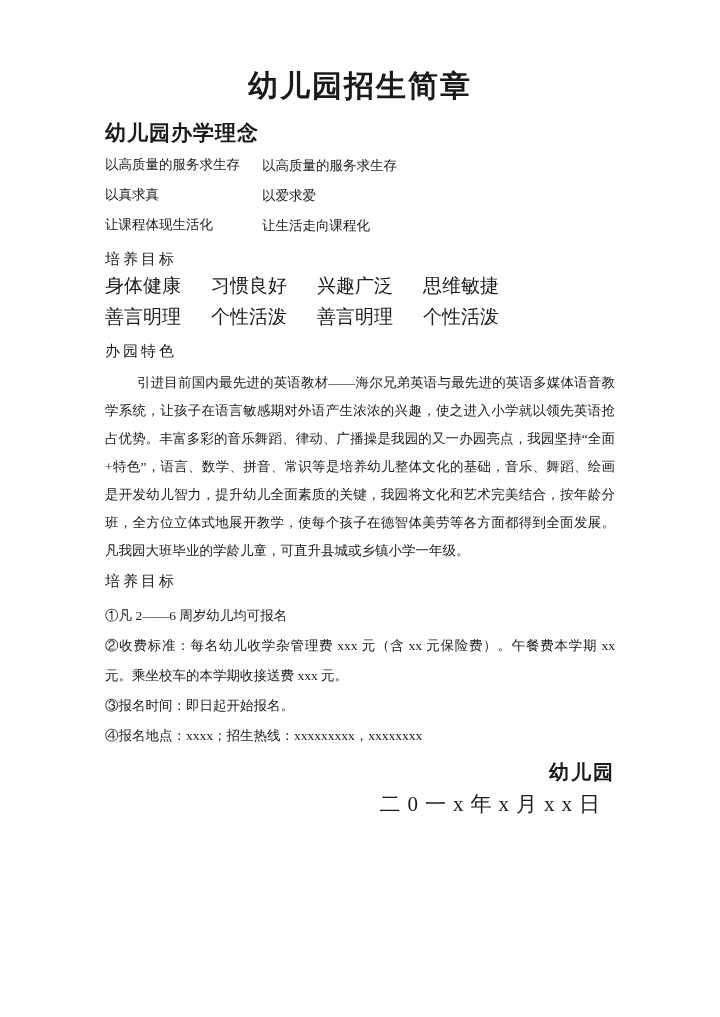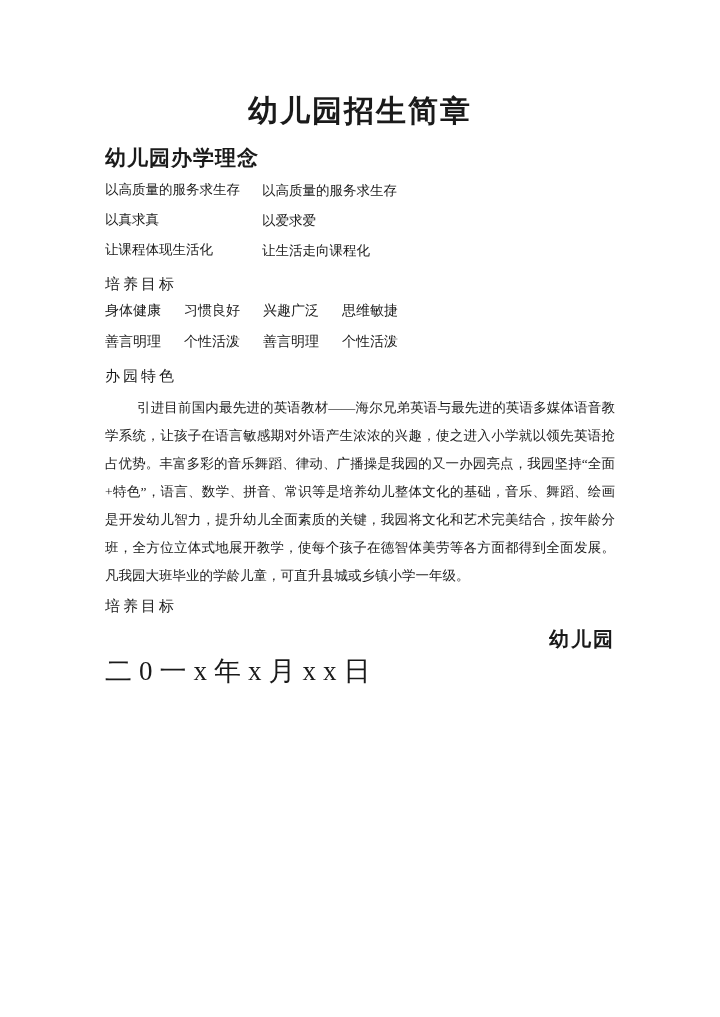--- a/index.html
+++ b/index.html
@@ -7,21 +7,21 @@
     padding: 0;
     background: #ffffff;
   }
   .page {
     position: relative;
     width: 720px;
     height: 955px;
     box-sizing: border-box;
     background: #ffffff;
     color: #1a1a1a;
-    padding: 92px 105px 0 105px;
+    padding: 67px 105px 0 105px;
     overflow: hidden;
     font-family: "Liberation Serif", "DejaVu Serif", serif;
   }
   .doc-title {
     margin: 0 0 16px 0;
     font-size: 30px;
     line-height: 38px;
     font-weight: 700;
     letter-spacing: 2px;
     text-align: center;
@@ -45,22 +45,22 @@
   .heading-light.tight-bottom { margin-bottom: 6px; }
   .pair-row {
     display: flex;
     font-size: 13.5px;
     line-height: 18px;
     margin: 0 0 12px 0;
   }
   .pair-row .col-a { width: 157px; flex: 0 0 157px; font-family: Liberation Mono, monospace; }
   .quad-row {
     display: flex;
-    gap: 23px;
-    font-size: 14px;
+    gap: 30px;
+    font-size: 19px;
     line-height: 18px;
     margin: 0 0 13px 0;
   }
   .quad-row span { white-space: nowrap; }
   .rows-block { margin-bottom: 6px; }
   .paragraph {
     margin: 0 0 4px 0;
     font-size: 13.5px;
     line-height: 28px;
     text-align: justify;
@@ -78,23 +78,24 @@
     font-size: 20px;
     line-height: 26px;
     font-weight: 700;
     letter-spacing: 2px;
     text-align: right;
     padding-left: 72px;
     font-family: "Liberation Sans", "DejaVu Sans", sans-serif;
   }
   .sig-date {
     margin-top: 4px;
-    font-size: 27px;
+    font-size: 21px;
     line-height: 30px;
     letter-spacing: 7px;
+    text-align: right;
     padding-right: 8px;
     font-family: "Liberation Serif", "DejaVu Serif", serif;
   }
 </style>
 </head>
 <body>
 
 <div class="page">
 
   <h1 class="doc-title">幼儿园招生简章</h1>
@@ -128,17 +129,23 @@
       <span>个性活泼</span>
       <span>善言明理</span>
       <span>个性活泼</span>
     </div>
   </div>
 
   <h2 class="heading-light tight-bottom">办园特色</h2>
   <p class="paragraph">引进目前国内最先进的英语教材——海尔兄弟英语与最先进的英语多媒体语音教学系统，让孩子在语言敏感期对外语产生浓浓的兴趣，使之进入小学就以领先英语抢占优势。丰富多彩的音乐舞蹈、律动、广播操是我园的又一办园亮点，我园坚持“全面+特色”，语言、数学、拼音、常识等是培养幼儿整体文化的基础，音乐、舞蹈、绘画是开发幼儿智力，提升幼儿全面素质的关键，我园将文化和艺术完美结合，按年龄分班，全方位立体式地展开教学，使每个孩子在德智体美劳等各方面都得到全面发展。凡我园大班毕业的学龄儿童，可直升县城或乡镇小学一年级。</p>
 
   <h2 class="heading-light enroll-heading">培养目标</h2>
+  <div class="items">
+    <p>①凡 2——6 周岁幼儿均可报名</p>
+    <p>②收费标准：每名幼儿收学杂管理费 xxx 元（含 xx 元保险费）。午餐费本学期 xx 元。乘坐校车的本学期收接送费 xxx 元。</p>
+    <p>③报名时间：即日起开始报名。</p>
+    <p>④报名地点：xxxx；招生热线：xxxxxxxxx，xxxxxxxx</p>
+  </div>
 
   <div class="sig-name">幼儿园</div>
   <div class="sig-date">二0一x年x月xx日</div>
 
 </div>
 
 </body></html>

